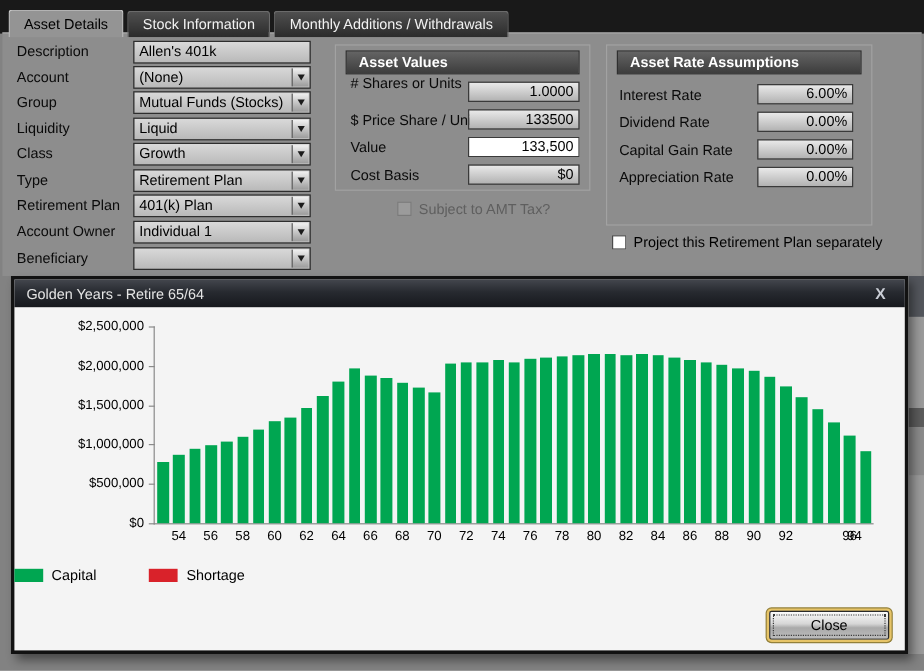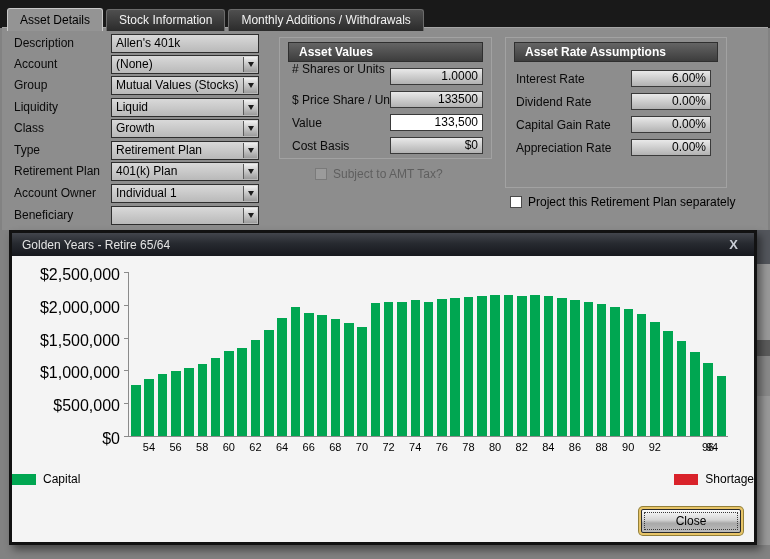--- a/index.html
+++ b/index.html
@@ -41,25 +41,25 @@
 
   
   .modal { position:absolute; left:9px; top:230px; width:748px; height:315px; background:#f4f4f4; border:3px solid #121212; box-shadow:4px 5px 8px rgba(0,0,0,0.45); z-index:10; }
   .mtitle { height:23px; background:linear-gradient(180deg,#43464d 0%,#272a30 45%,#16181d 100%); display:flex; align-items:center; padding:0 10px; }
   .mtitle-text { color:#e4e4e4; font-size:12px; flex:1; }
   .mclose { color:#c9cdd5; font-size:13px; font-weight:bold; padding:0 6px; cursor:default; }
   .mbody { position:relative; width:742px; height:286px; }
 
   .plot { position:absolute; left:116px; top:16px; width:600px; height:165px; border-left:1px solid #8a8a8a; border-bottom:1px solid #8a8a8a; }
   .bar { position:absolute; bottom:0; }
-  .ytick { position:absolute; right:100%; margin-right:9px; width:95px; text-align:right; font-size:16px; color:#000; white-space:nowrap; }
+  .ytick { position:absolute; right:100%; margin-right:9px; width:95px; text-align:right; font-size:11px; color:#000; white-space:nowrap; }
   .ytickmark { position:absolute; left:-5px; width:5px; height:1px; background:#8a8a8a; }
   .xtick { position:absolute; top:100%; margin-top:5px; transform:translateX(-50%); font-size:11px; color:#000; }
 
-  .legend { position:absolute; left:0; top:216px; width:742px; display:flex; justify-content:space-between; gap:44px; }
+  .legend { position:absolute; left:0; top:216px; width:742px; display:flex; justify-content:flex-start; gap:44px; }
   .legend-item { display:flex; align-items:center; gap:7px; }
   .legend-swatch { width:24px; height:11px; }
   .legend-label { font-size:12px; color:#000; }
 
   .close-btn { position:absolute; left:629px; top:253px; width:100px; height:24px; background:linear-gradient(180deg,#fbfbfb 0%,#d6d6d6 45%,#a9a9a9 60%,#bdbdbd 100%); border:1px solid #2a2a2a; border-radius:2px; box-shadow:0 0 0 2px #e7c468, 0 0 0 3px #93803a; font-size:12px; color:#000; display:flex; align-items:center; justify-content:center; cursor:default; }
   .close-btn::after { content:""; position:absolute; inset:2px; border:1px dotted #3a3a3a; }
 
   
   .right-strip { position:absolute; left:757px; top:230px; width:13px; height:315px; background:#9a9a9a; }
   .right-strip .seg1 { position:absolute; top:0; width:13px; height:34px; background:#53565c; }
@@ -92,21 +92,21 @@
       <div class="fld">
         <span class="fval">(None)</span>
         <span class="dd">
             <i class="tri"></i>
           </span>
       </div>
     </div>
     <div class="frow" style="top:48px">
       <div class="flabel">Group</div>
       <div class="fld">
-        <span class="fval">Mutual Values (Stocks)</span>
+        <span class="fval">Mutual Funds (Stocks)</span>
         <span class="dd">
             <i class="tri"></i>
           </span>
       </div>
     </div>
     <div class="frow" style="top:70px">
       <div class="flabel">Liquidity</div>
       <div class="fld">
         <span class="fval">Liquid</span>
         <span class="dd">
@@ -177,21 +177,21 @@
       <div class="grow-label" style="left:10px; top:34px;">Interest Rate</div>
       <div class="gbox" style="left:125px; top:32px; width:80px;">6.00%</div>
       <div class="grow-label" style="left:10px; top:57px;">Dividend Rate</div>
       <div class="gbox" style="left:125px; top:55px; width:80px;">0.00%</div>
       <div class="grow-label" style="left:10px; top:80px;">Capital Gain Rate</div>
       <div class="gbox" style="left:125px; top:78px; width:80px;">0.00%</div>
       <div class="grow-label" style="left:10px; top:103px;">Appreciation Rate</div>
       <div class="gbox" style="left:125px; top:101px; width:80px;">0.00%</div>
     </div>
 
-    <div class="cbrow" style="left:265px; top:139px;padding-left:48px;">
+    <div class="cbrow" style="left:281px; top:139px;padding-left:48px;">
       <span class="cb disabled"></span>
       <span class="cblabel dim">Subject to AMT Tax?</span>
     </div>
     <div class="cbrow" style="left:508px; top:167px;">
       <span class="cb"></span>
       <span class="cblabel">Project this Retirement Plan separately</span>
     </div>
 
   </div>
 

